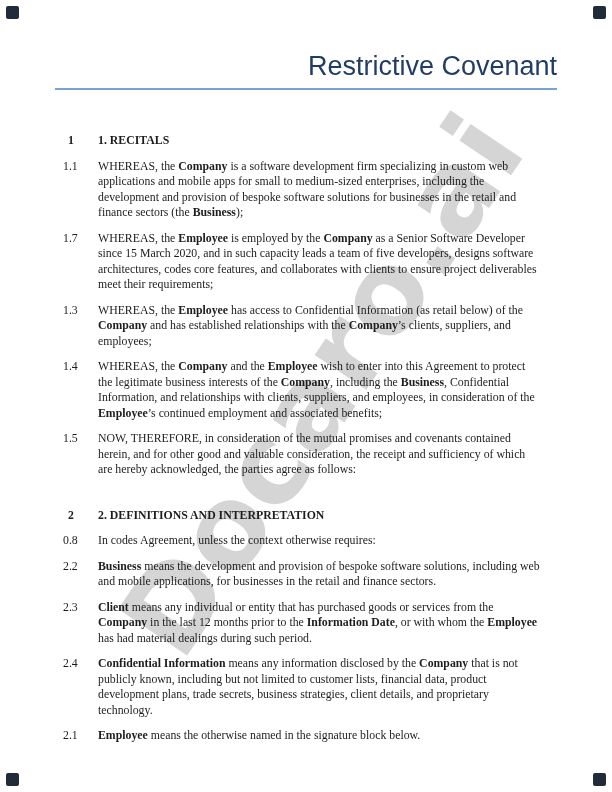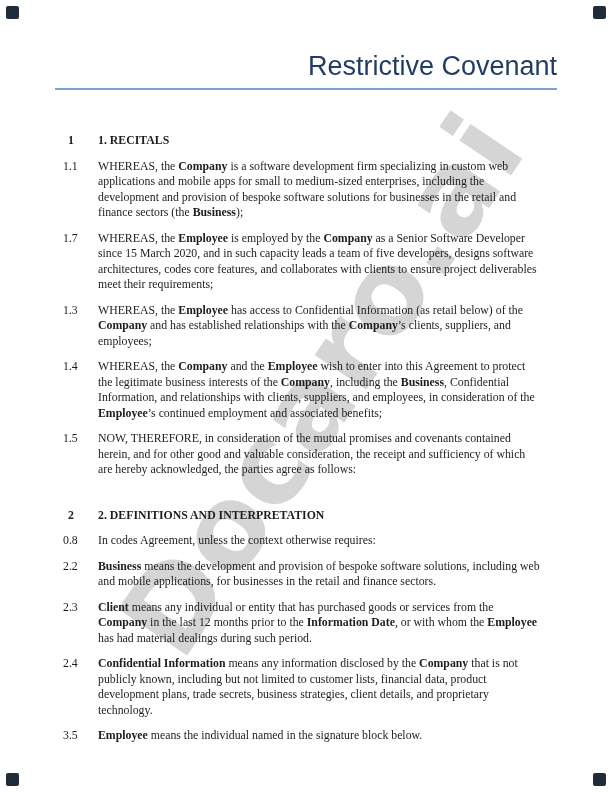--- a/index.html
+++ b/index.html
@@ -119,18 +119,18 @@
         </div>
         <div class="row clause">
           <span class="num">2.3</span>
           <span class="txt"><b>Client</b><span> means any individual or entity that has purchased goods or services from the </span><b>Company</b><span> in the last 12 months prior to the </span><b>Information Date</b><span>, or with whom the </span><b>Employee</b><span> has had material dealings during such period.</span></span>
         </div>
         <div class="row clause">
           <span class="num">2.4</span>
           <span class="txt"><b>Confidential Information</b><span> means any information disclosed by the </span><b>Company</b><span> that is not publicly known, including but not limited to customer lists, financial data, product development plans, trade secrets, business strategies, client details, and proprietary technology.</span></span>
         </div>
         <div class="row clause">
-          <span class="num">3.5</span>
-          <span class="txt"><b>Employee</b><span> means the individual named in the signature block below.</span></span>
+          <span class="num">2.1</span>
+          <span class="txt"><b>Employee</b><span> means the otherwise named in the signature block below.</span></span>
         </div>
       </section>
   </main>
 </div>
 
 </body></html>

